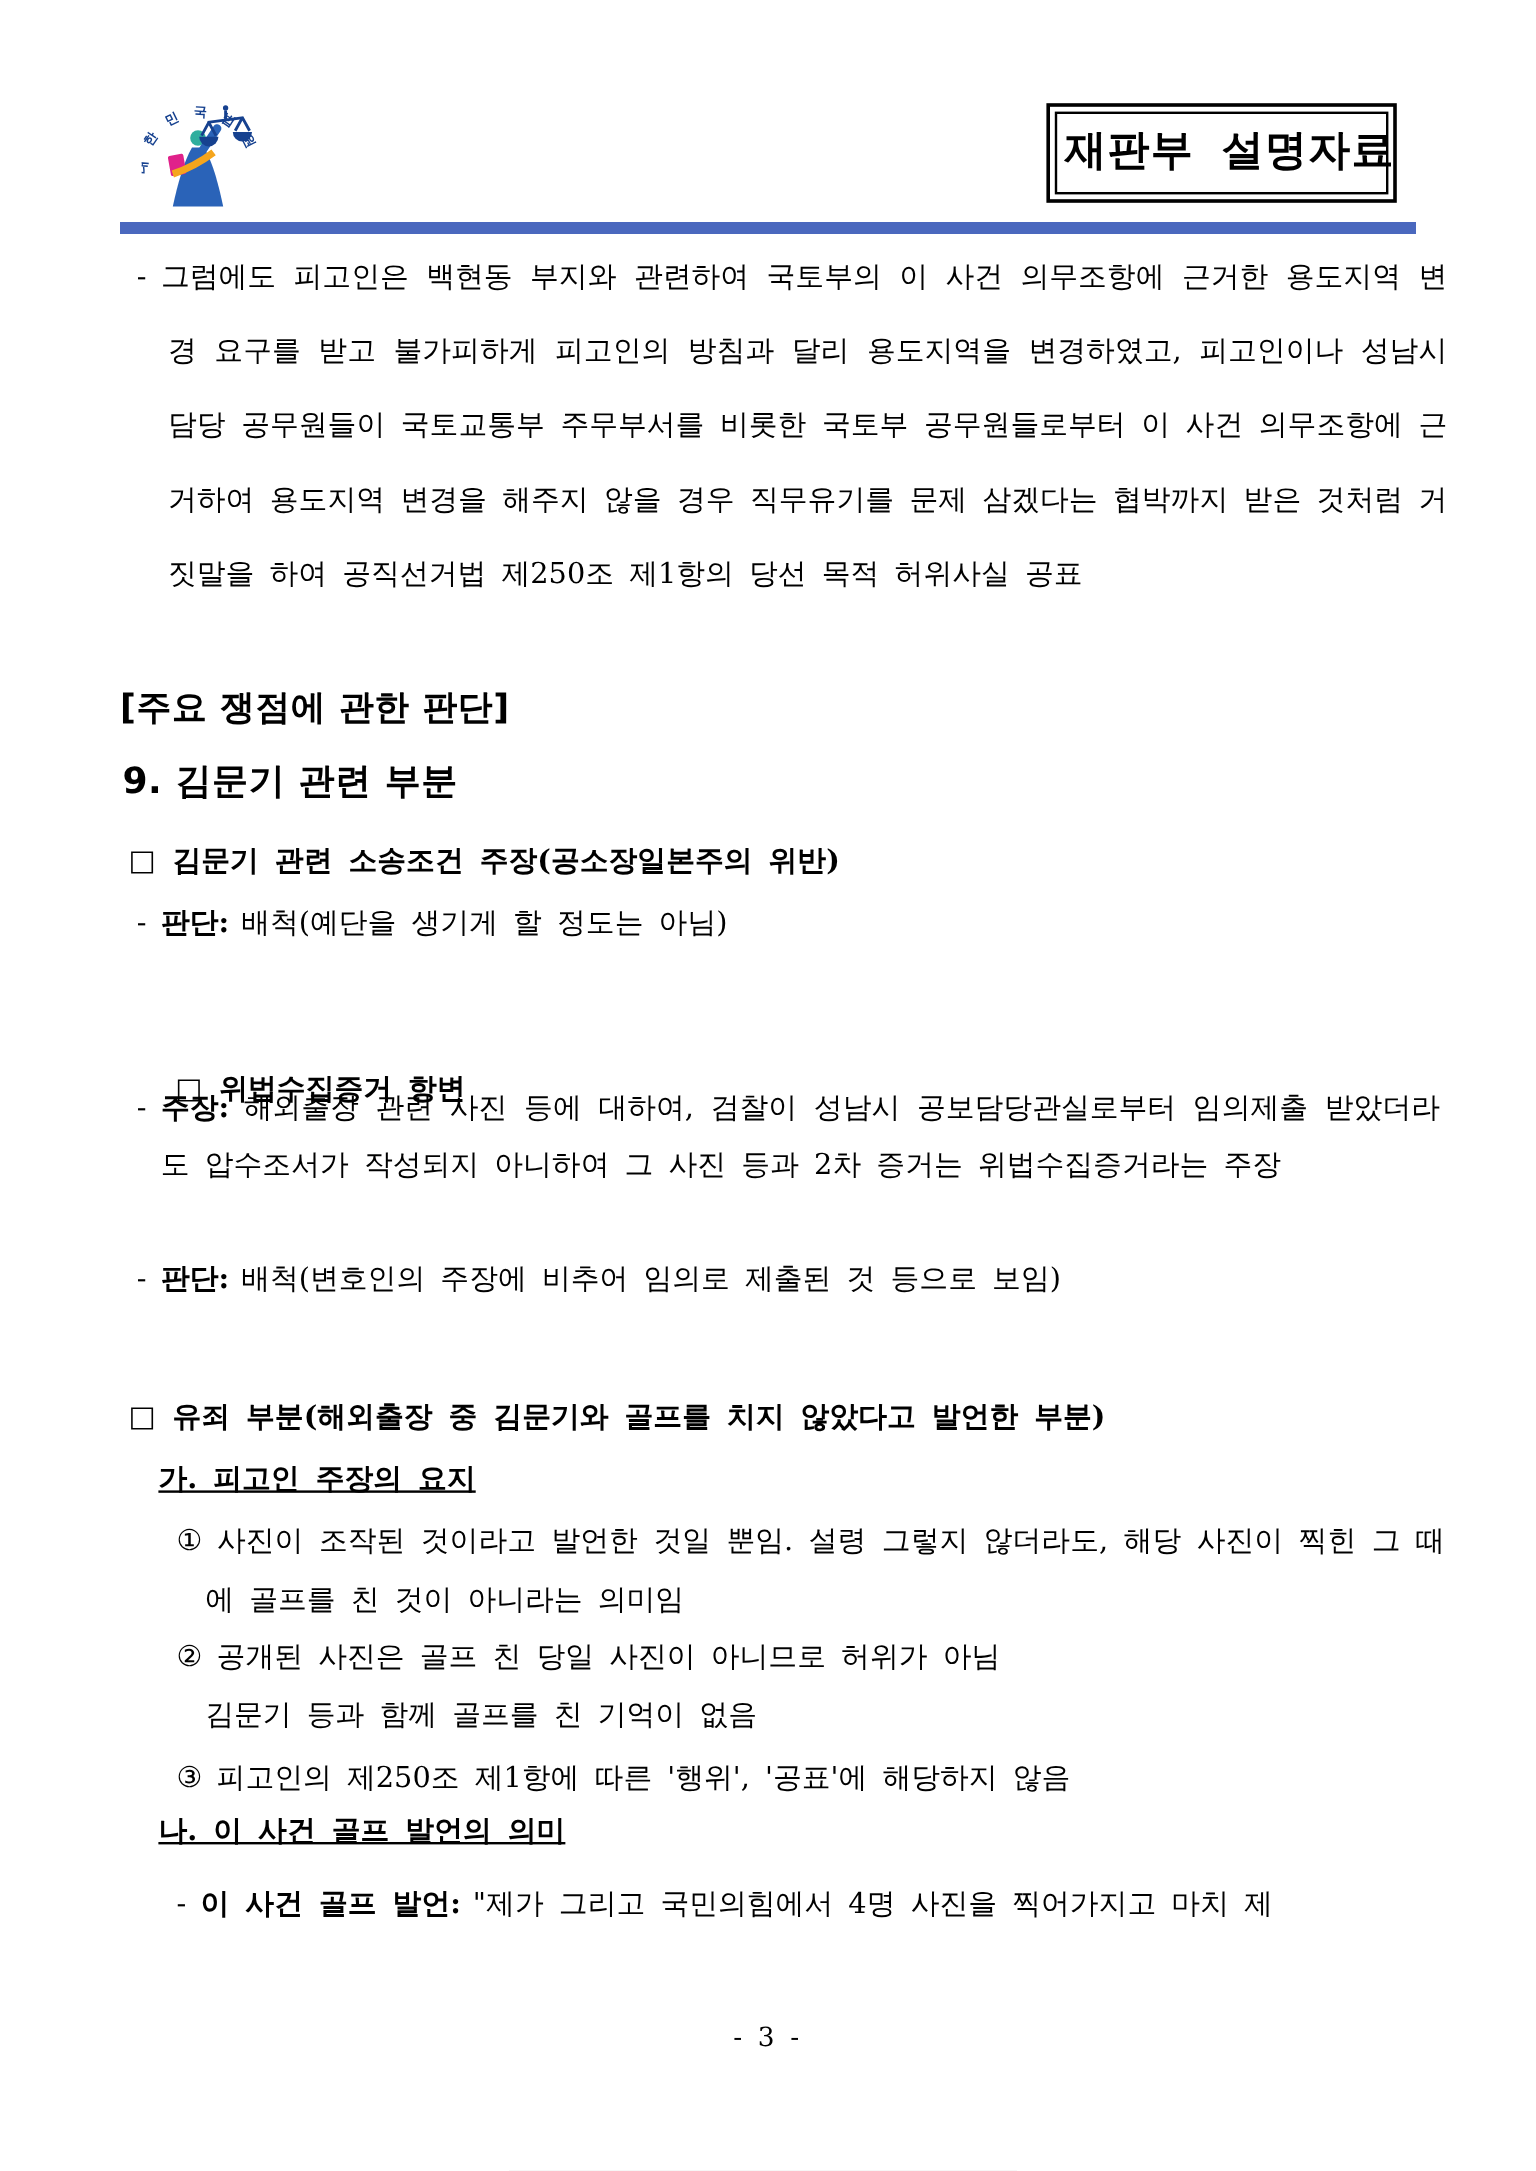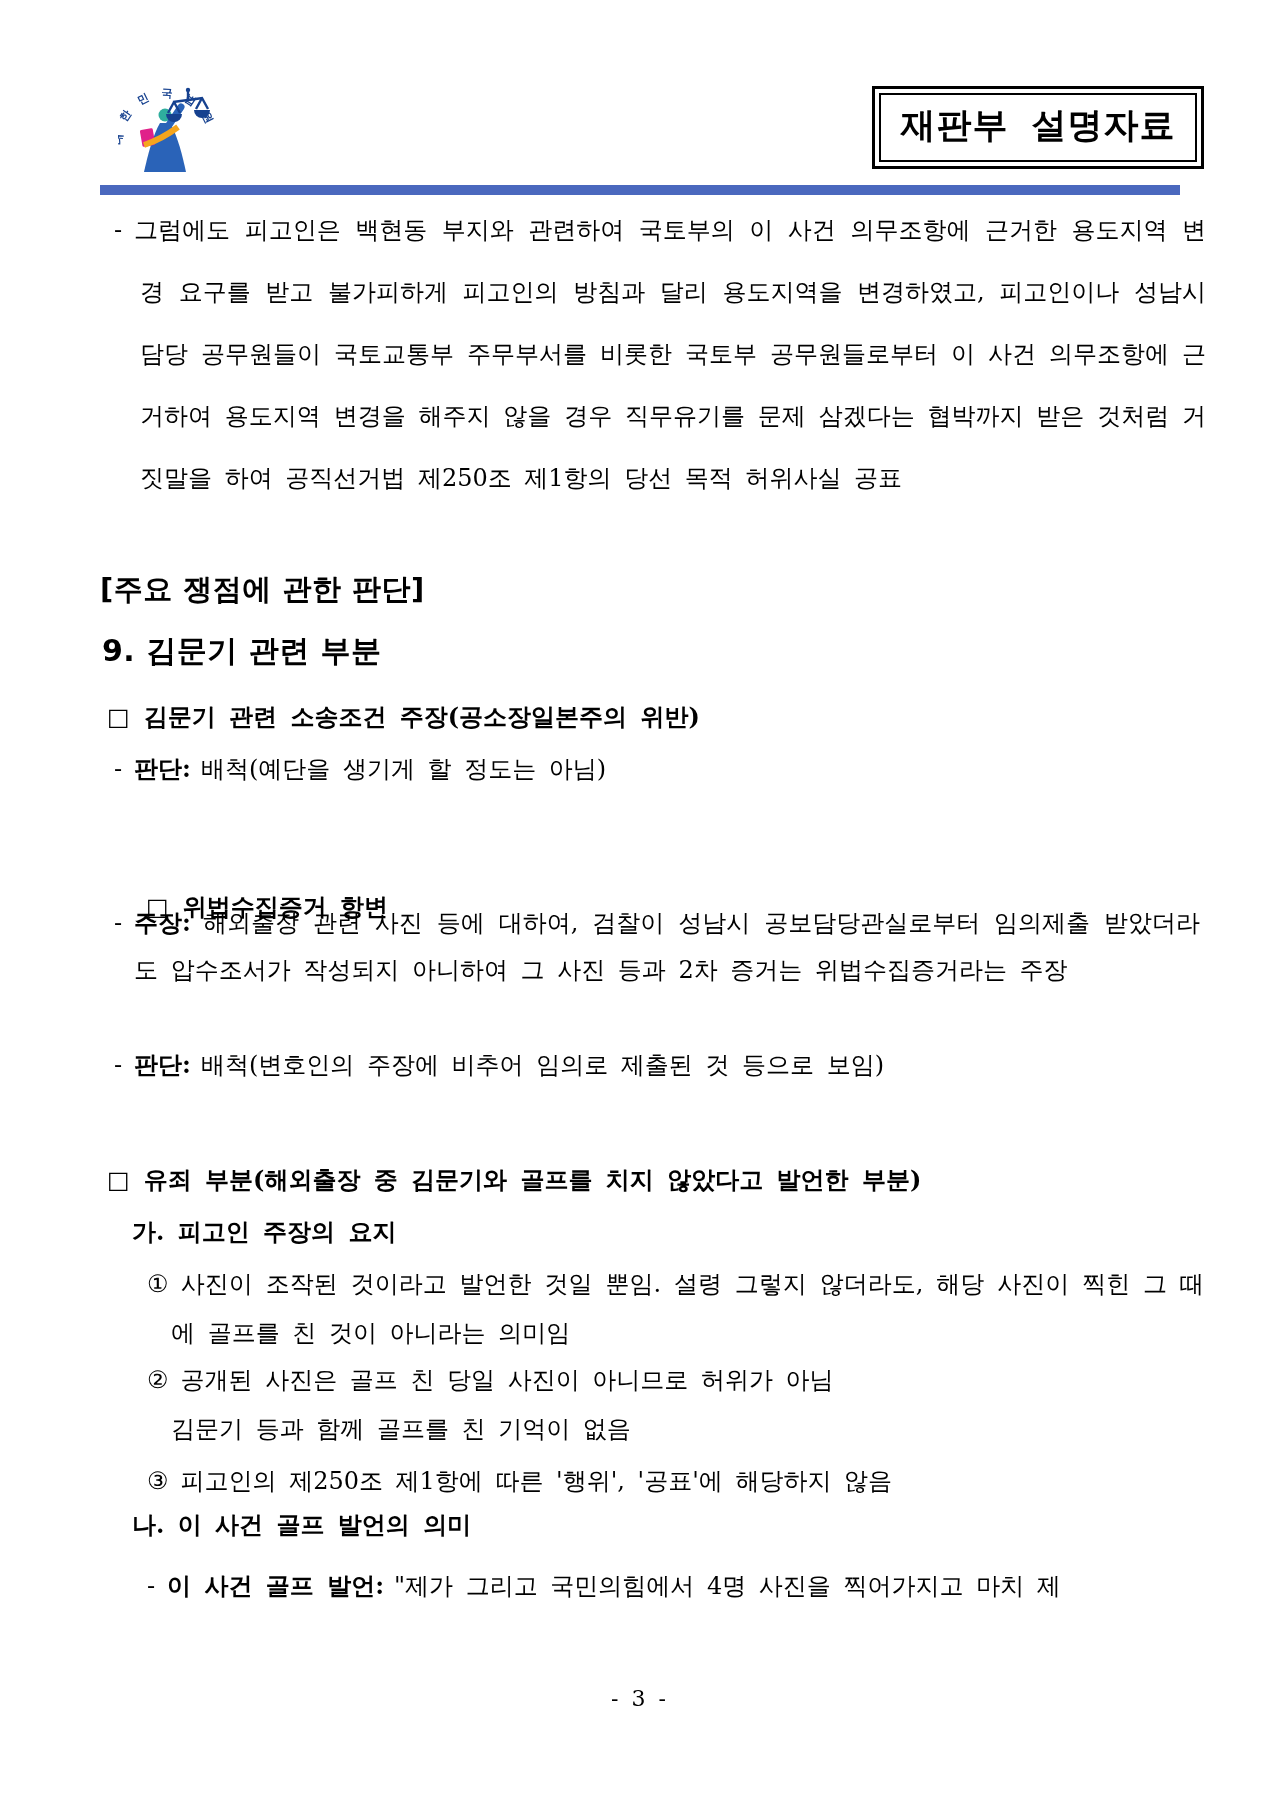--- a/index.html
+++ b/index.html
@@ -6,21 +6,21 @@
   .page {
     position:relative; width:1280px; height:1809px; margin:0 auto;
     background:#ffffff; overflow:hidden;
     font-family:"DejaVu Serif","Liberation Serif",serif; color:#000;
   }
   .abs { position:absolute; }
 
   
   #emblem { left:118px; top:76px; width:96px; height:104px; }
   #title-box {
-    top:86px; left:872px; width:332px; box-sizing:border-box;
+    top:86px; left:872px; width:292px; box-sizing:border-box;
     border:3px solid #000; padding:4px; background:#fff;
   }
   #title-box-inner {
     border:2px solid #000; padding:7px 6px 11px; text-align:center;
     font-family:"DejaVu Sans","Liberation Sans",sans-serif;
     font-weight:800; font-size:35px; letter-spacing:1px; word-spacing:10px;
     white-space:nowrap;
   }
   #rule { left:100px; top:185px; width:1080px; height:10px; background:#4a68be; }
 
@@ -55,21 +55,21 @@
   #b1-judg { top:753px; }
   #b2-judg { top:1049px; }
 
   #b2-claim {
     left:114px; top:899px; width:1066px; line-height:47px;
     padding-left:20px; text-indent:-20px;
   }
   #b2-claim .lbl { font-weight:700; margin-right:12px; }
   #b2-claim .marker { margin-right:12px; }
 
-  .sub-head { left:132px; font-weight:700; line-height:32px; }
+  .sub-head { left:132px; font-weight:700; line-height:32px;text-decoration:underline; }
   #b3-ga { top:1216px; }
   #b3-na { top:1509px; }
 
   .item {
     left:147px; width:1033px; line-height:49px;
     padding-left:24px; text-indent:-24px;
   }
   .item .num { margin-right:12px; }
   #item1 { top:1260px; }
   #item2 { top:1356px; }

